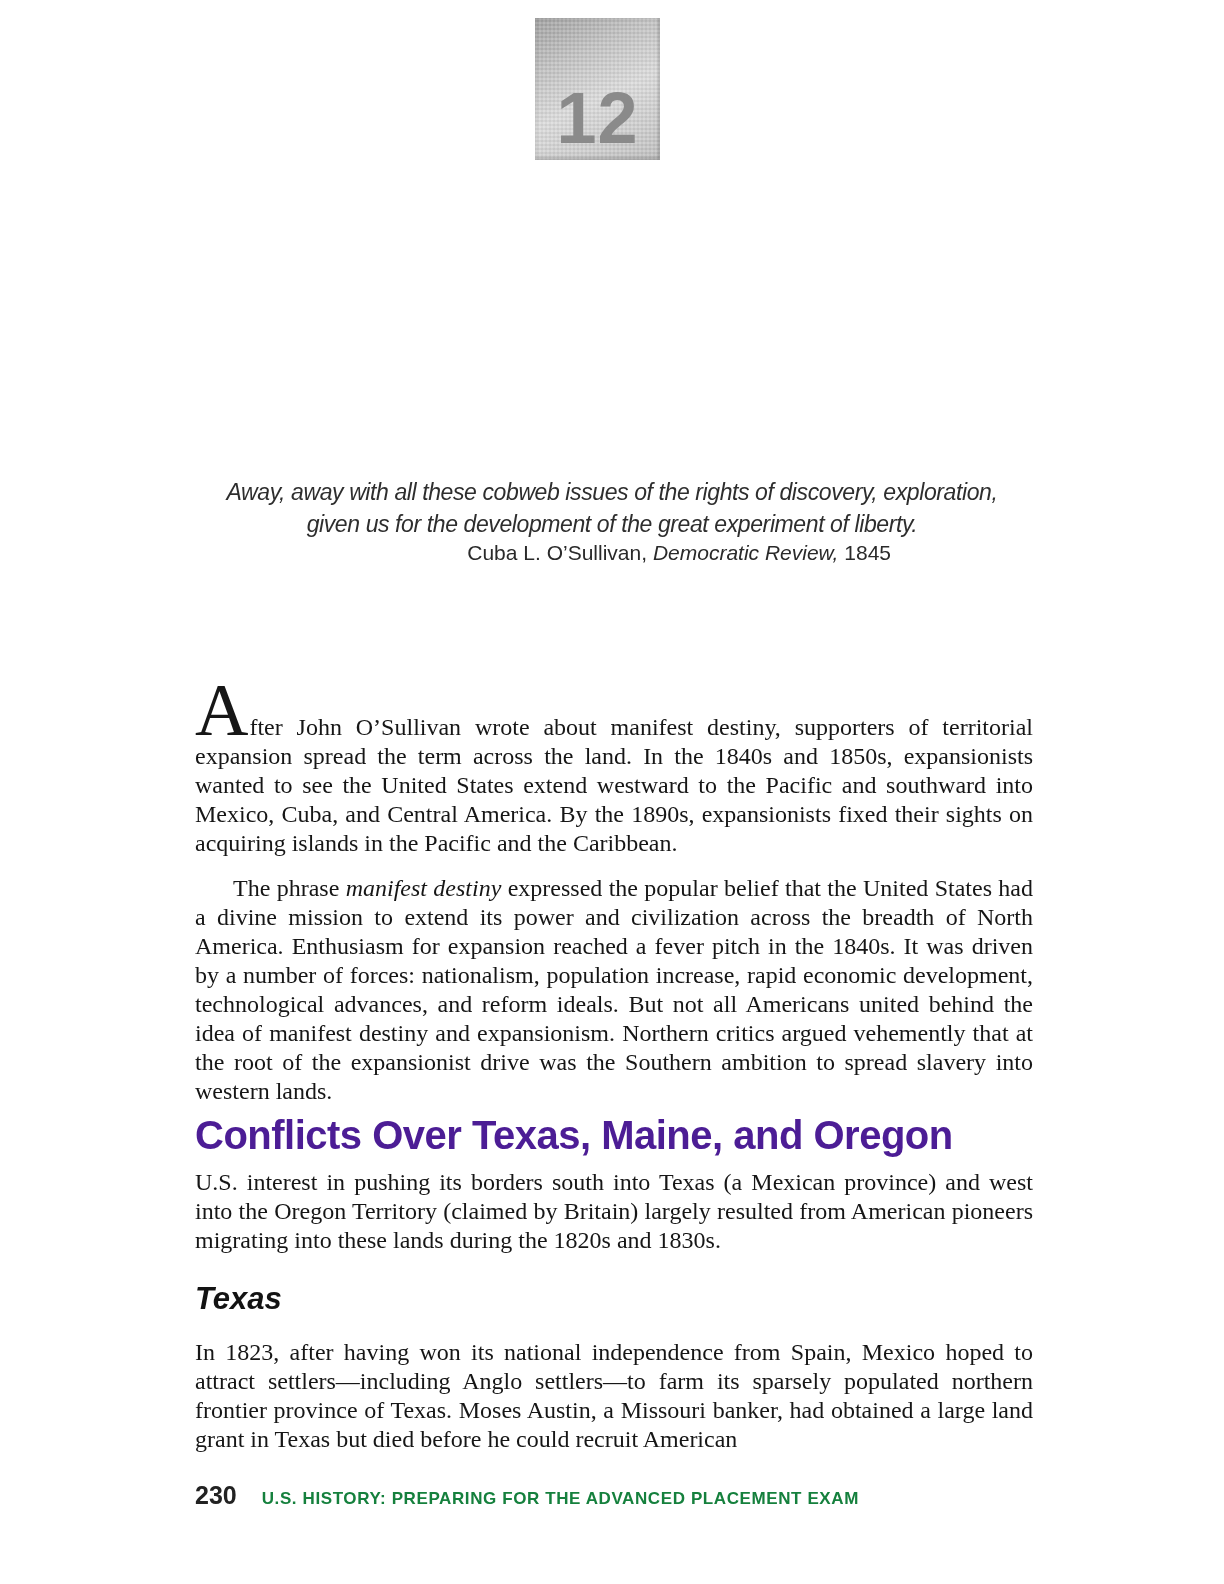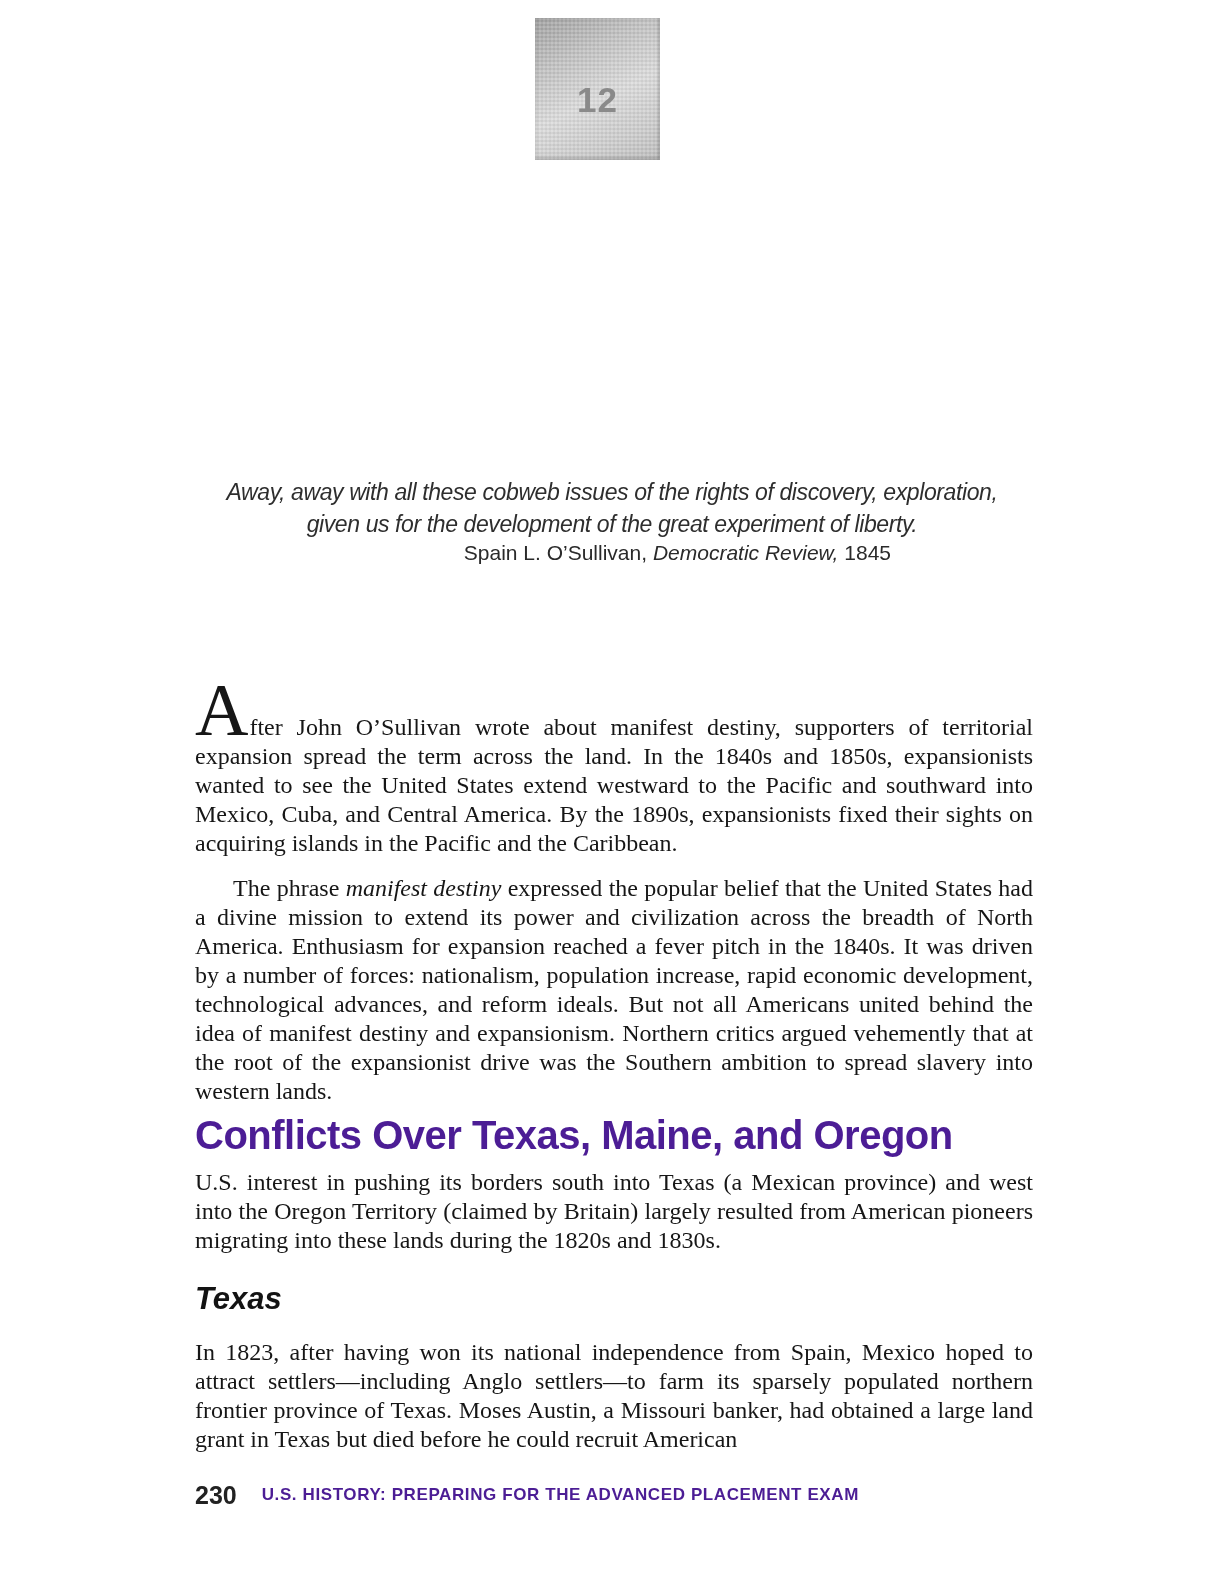--- a/index.html
+++ b/index.html
@@ -30,21 +30,21 @@
     box-shadow: inset 0 -2px 4px rgba(0,0,0,0.18), inset -2px 0 3px rgba(0,0,0,0.10);
   }
   .chapter-num {
     position: absolute;
     top: 64px;
     left: 0;
     width: 100%;
     text-align: center;
     font-family: "Liberation Sans", sans-serif;
     font-weight: 700;
-    font-size: 35px;
+    font-size: 72px;
     line-height: 1;
     color: #8a8a8a;
     letter-spacing: 1px;
   }
 
   
   .title {
     position: absolute;
     top: 244px;
     left: 0;
@@ -129,53 +129,53 @@
     color: #131313;
     text-align: left;
   }
 
   
   .footer {
     position: absolute;
     top: 1480px;
     left: 195px;
     display: flex;
-    align-items: center;
+    align-items: flex-end;
     gap: 25px;
     font-family: "Liberation Sans", sans-serif;
     color: #272727;
   }
   .page-number {
     font-size: 25px;
     line-height: 30px;
     font-weight: 700;
     color: #222222;
   }
   .footer-title {
     font-size: 17px;
     line-height: 22px;
     font-weight: 700;
     letter-spacing: 0.6px;
-    color: #4c1d95;
+    color: #15803d;
   }
 </style>
 </head>
 <body>
 
 <div class="page">
 
   <div class="chapter-badge">
     <span class="chapter-num">12</span>
   </div>
 
 
   <div class="epigraph">
     <div class="epi-line">Away, away with all these cobweb issues of the rights of discovery, exploration,</div>
     <div class="epi-line">given us for the development of the great experiment of liberty.</div>
-    <div class="attribution"><span>Spain L. O’Sullivan, </span><span class="it">Democratic Review,</span><span> 1845</span></div>
+    <div class="attribution"><span>Cuba L. O’Sullivan, </span><span class="it">Democratic Review,</span><span> 1845</span></div>
   </div>
 
   <div class="body">
     <p><span class="raised-cap">A</span><span>fter John O’Sullivan wrote about manifest destiny, supporters of territorial expansion spread the term across the land. In the 1840s and 1850s, expansionists wanted to see the United States extend westward to the Pacific and southward into Mexico, Cuba, and Central America. By the 1890s, expansionists fixed their sights on acquiring islands in the Pacific and the Caribbean.</span></p>
     <p class="indent"><span>The phrase </span><span class="it">manifest destiny</span><span> expressed the popular belief that the United States had a divine mission to extend its power and civilization across the breadth of North America. Enthusiasm for expansion reached a fever pitch in the 1840s. It was driven by a number of forces: nationalism, population increase, rapid economic development, technological advances, and reform ideals. But not all Americans united behind the idea of manifest destiny and expansionism. Northern critics argued vehemently that at the root of the expansionist drive was the Southern ambition to spread slavery into western lands.</span></p>
 
     <h2 class="section-heading">Conflicts Over Texas, Maine, and Oregon</h2>
     <p>U.S. interest in pushing its borders south into Texas (a Mexican province) and west into the Oregon Territory (claimed by Britain) largely resulted from American pioneers migrating into these lands during the 1820s and 1830s.</p>
 
     <h3 class="subsection-heading">Texas</h3>

